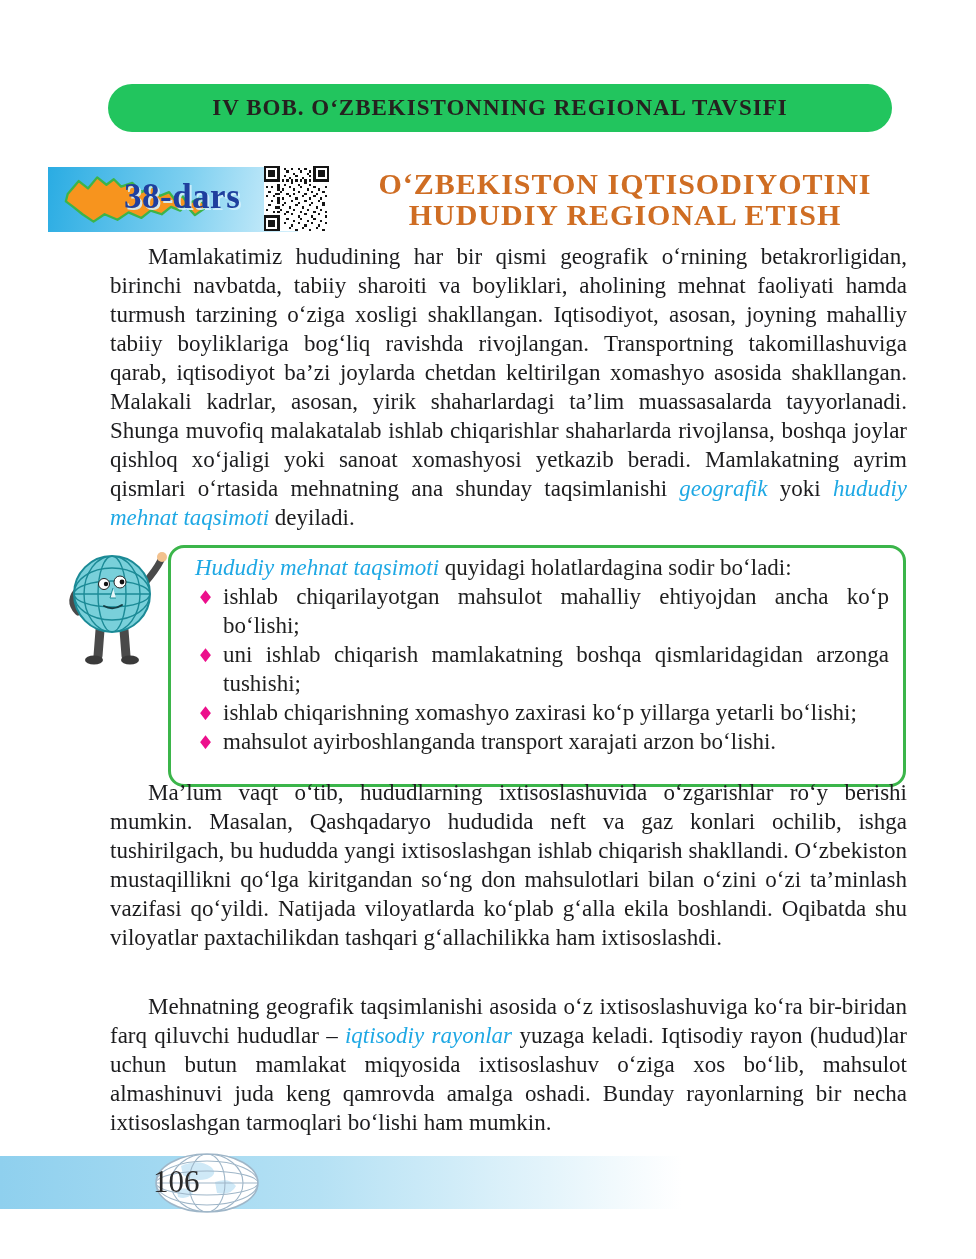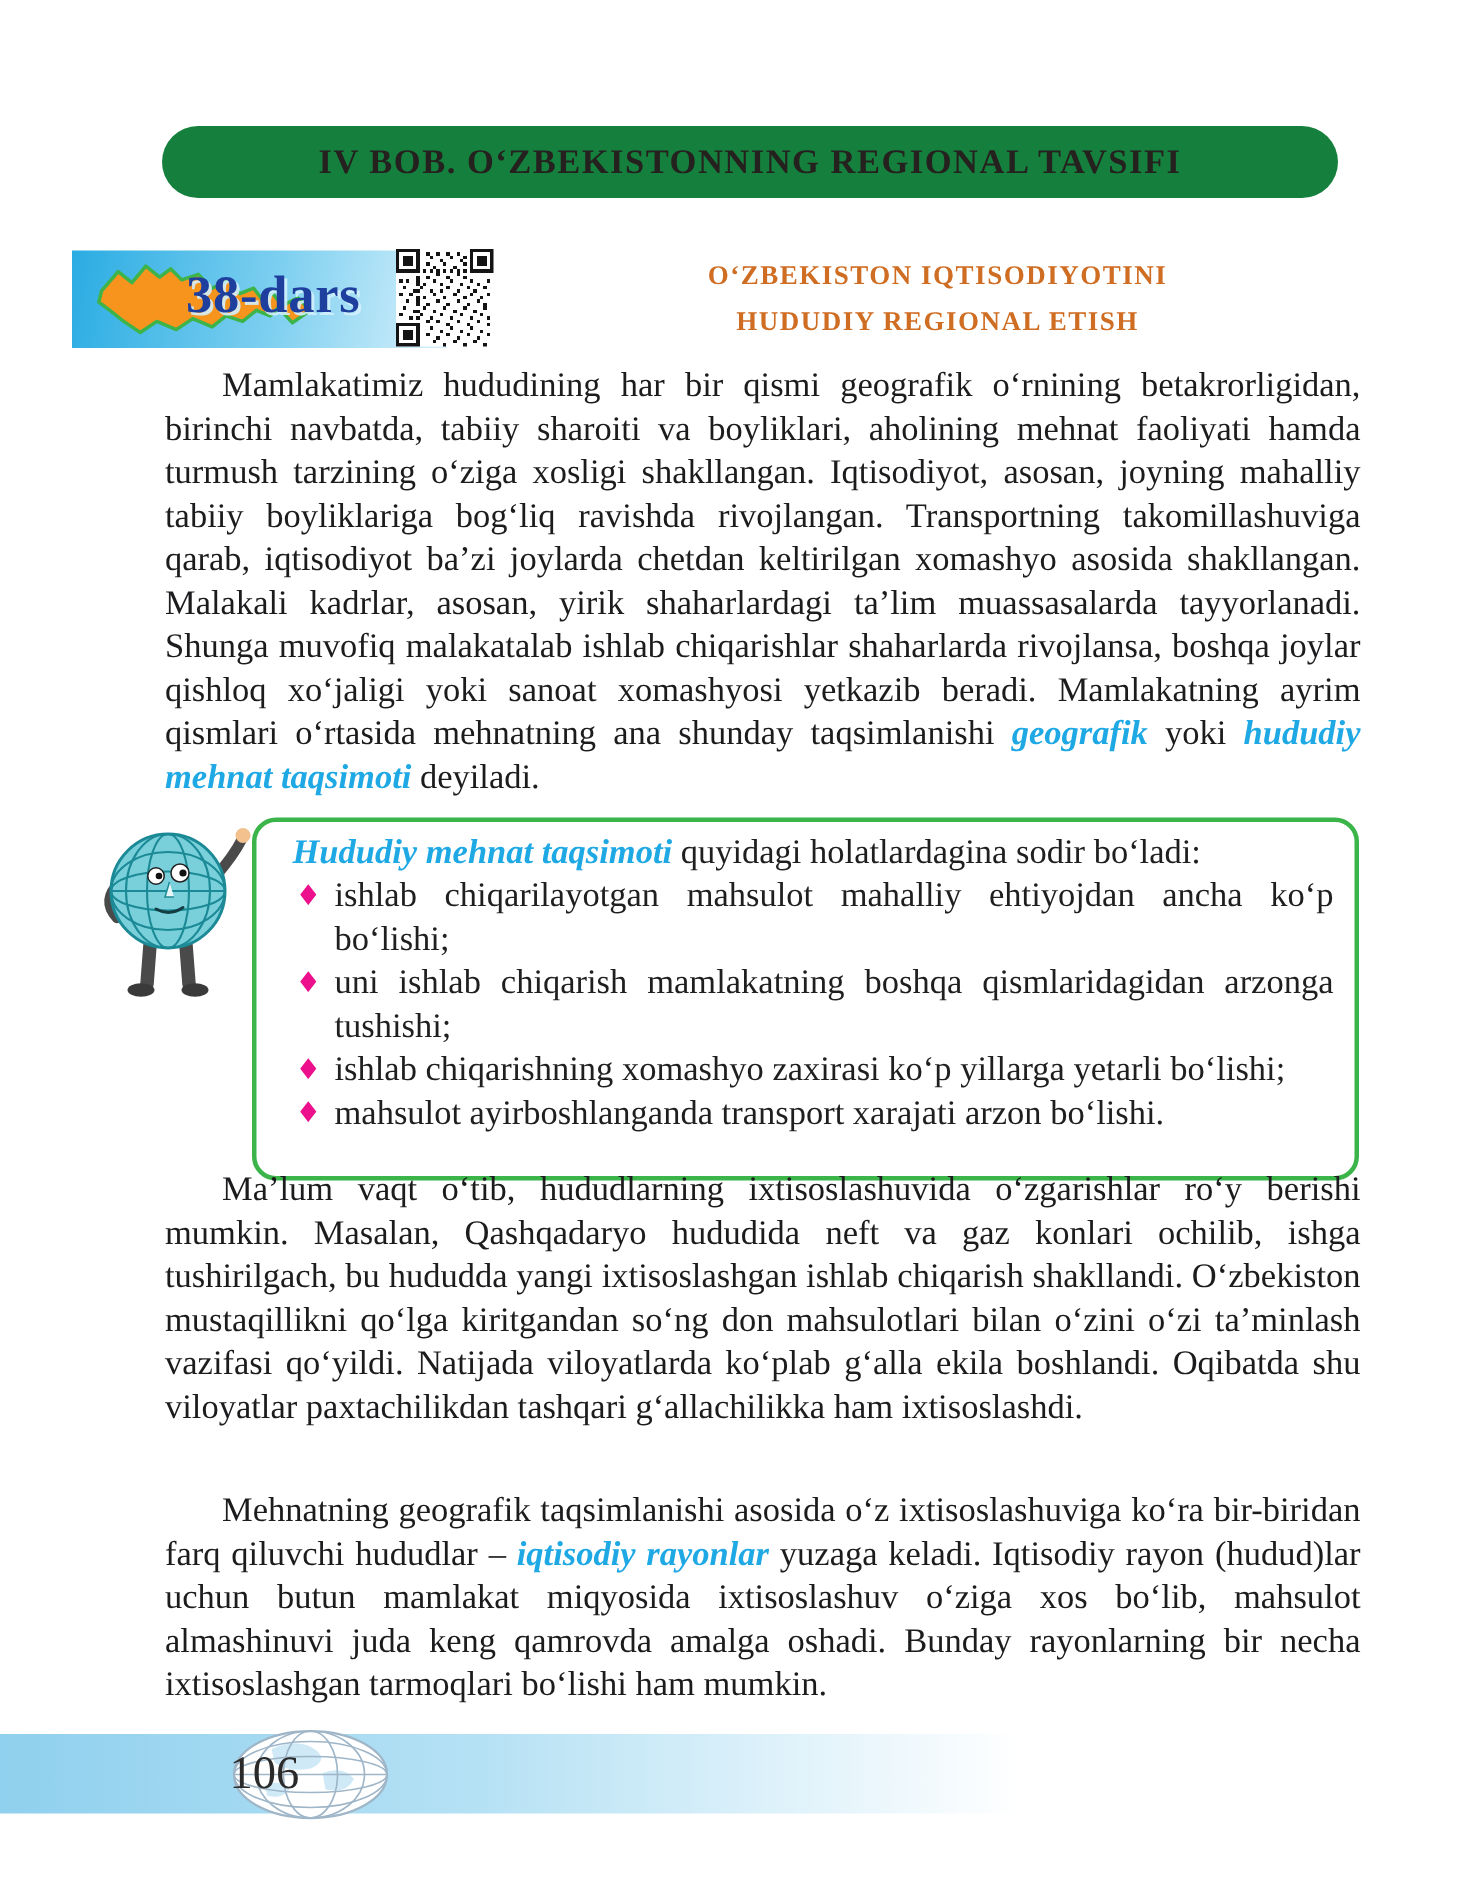--- a/index.html
+++ b/index.html
@@ -6,21 +6,21 @@
   body{
     width:976px;height:1259px;background:#ffffff;
     font-family:"Liberation Serif", serif;
     color:#1f1f1f;position:relative;overflow:hidden;
   }
   .page{position:absolute;inset:0;}
 
   
   .chapter-header{
     position:absolute;left:108px;top:84px;width:784px;height:48px;
-    background:#15803d;border-radius:26px;
+    background:#22c55e;border-radius:26px;
     display:flex;align-items:center;justify-content:center;
     font-weight:bold;font-size:23px;letter-spacing:1px;color:#25211f;
   }
 
   
   .lesson-banner{
     position:absolute;left:48px;top:167px;width:250px;height:65px;
     background:linear-gradient(100deg,#2aace3 0%,#7fd0f0 55%,#d8f1fc 100%);
   }
   .lesson-banner svg.map{position:absolute;left:4px;top:3px;height:59px;width:166px;}
@@ -29,33 +29,33 @@
     font-weight:bold;font-size:35px;color:#1f3f9e;
     text-shadow:2px 2px 0 rgba(210,240,252,.9);
     letter-spacing:0.5px;
   }
   .qr{position:absolute;left:264px;top:166px;width:65px;height:65px;}
 
   
   .page-title{
     position:absolute;left:345px;top:168px;width:560px;
     text-align:center;color:#cf6d23;font-weight:bold;
-    font-size:18px;line-height:31px;letter-spacing:1px;
+    font-size:30px;line-height:31px;letter-spacing:1px;
   }
 
   
   .body{
     position:absolute;left:110px;width:797px;margin:0;
     font-size:23px;line-height:29px;text-align:justify;
     text-indent:38px;color:#1c1c1e;
   }
   .p1{top:242px;}
   .p2{top:778px;}
   .p3{top:992px;}
-  .term{color:#1ea8e4;font-weight:bold;font-style:italic;}
+  .term{color:#1ea8e4;font-weight:normal;font-style:italic;}
 
   
   .infobox{
     position:absolute;left:168px;top:545px;width:738px;height:242px;
     box-sizing:border-box;border:3px solid #3bb54a;border-radius:16px;
     padding:5px 14px 5px 24px;
     font-size:23px;line-height:29px;
   }
   .infobox .lead{text-align:left;}
   .infobox .item{position:relative;padding-left:28px;text-align:justify;}

